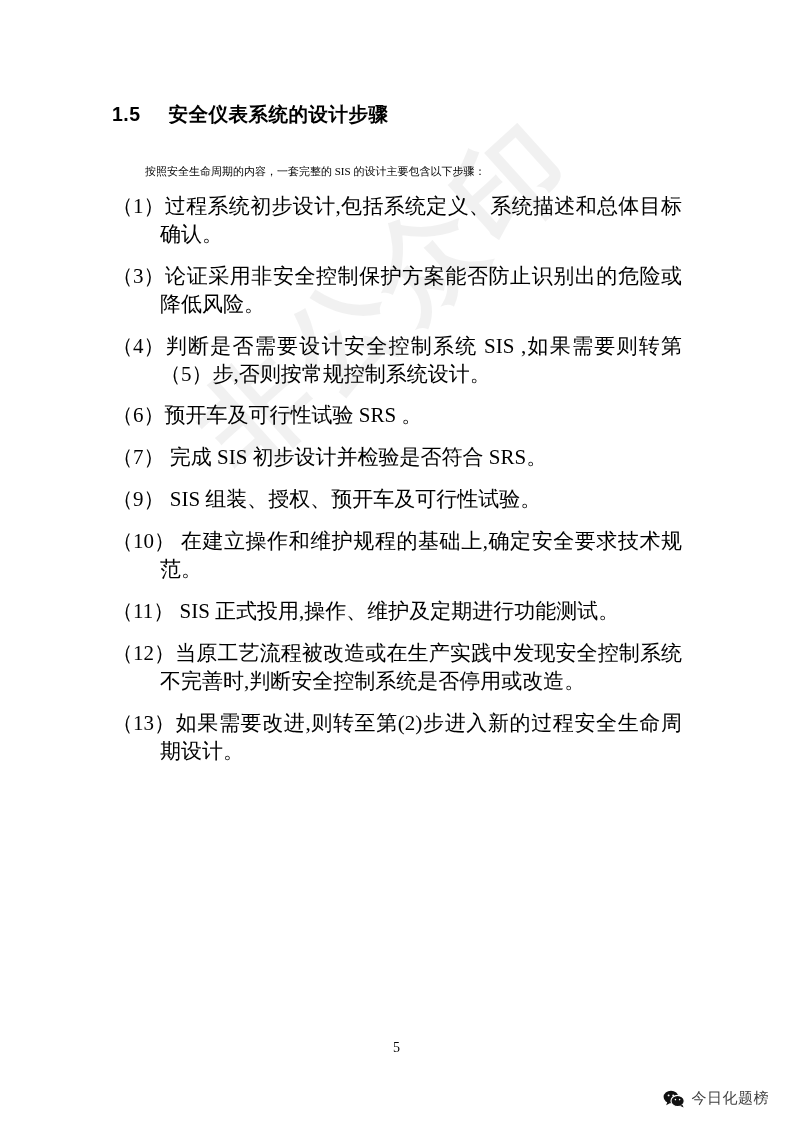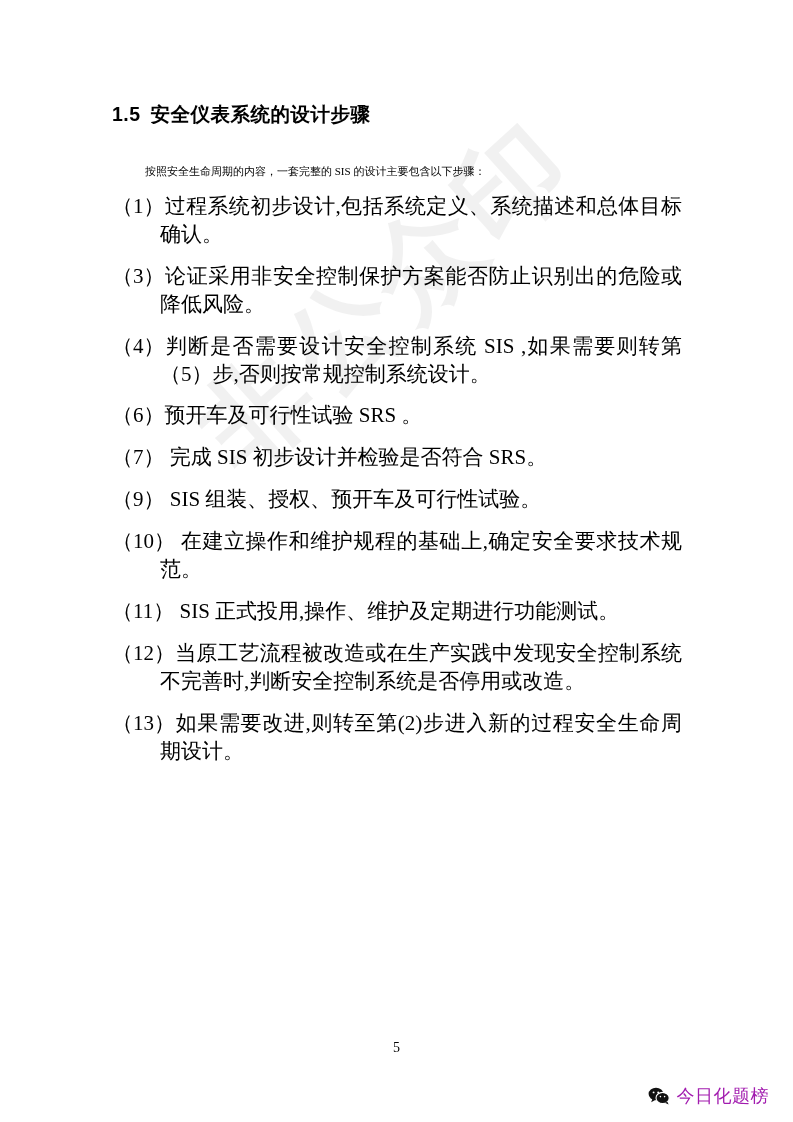--- a/index.html
+++ b/index.html
@@ -27,21 +27,21 @@
   .heading {
     font-family: "Liberation Sans", "DejaVu Sans", sans-serif;
     font-weight: bold;
     font-size: 19.5px;
     letter-spacing: 0.5px;
     margin: 0;
     padding-top: 101px;
     color: #000;
   }
   .heading .num {
-    margin-right: 10px;
+    margin-right: 28px;
   }
   .para {
     font-size: 11px;
     line-height: 1.36;
     margin: 0;
     text-align: justify;
   }
   .intro {
     margin-top: 36px;
     text-indent: 33px;
@@ -101,22 +101,22 @@
     align-items: center;
     gap: 7px;
   }
   .footer-badge .wechat-icon {
     width: 22px;
     height: 18px;
     display: block;
   }
   .footer-badge .badge-text {
     font-family: Liberation Mono, monospace;
-    font-size: 18px;
-    color: #a21caf;
+    font-size: 15px;
+    color: #404040;
     letter-spacing: 0.5px;
   }
 </style>
 </head>
 <body>
 
 <div class="page">
 
   <div class="watermark">
     <span>非公众印</span>

